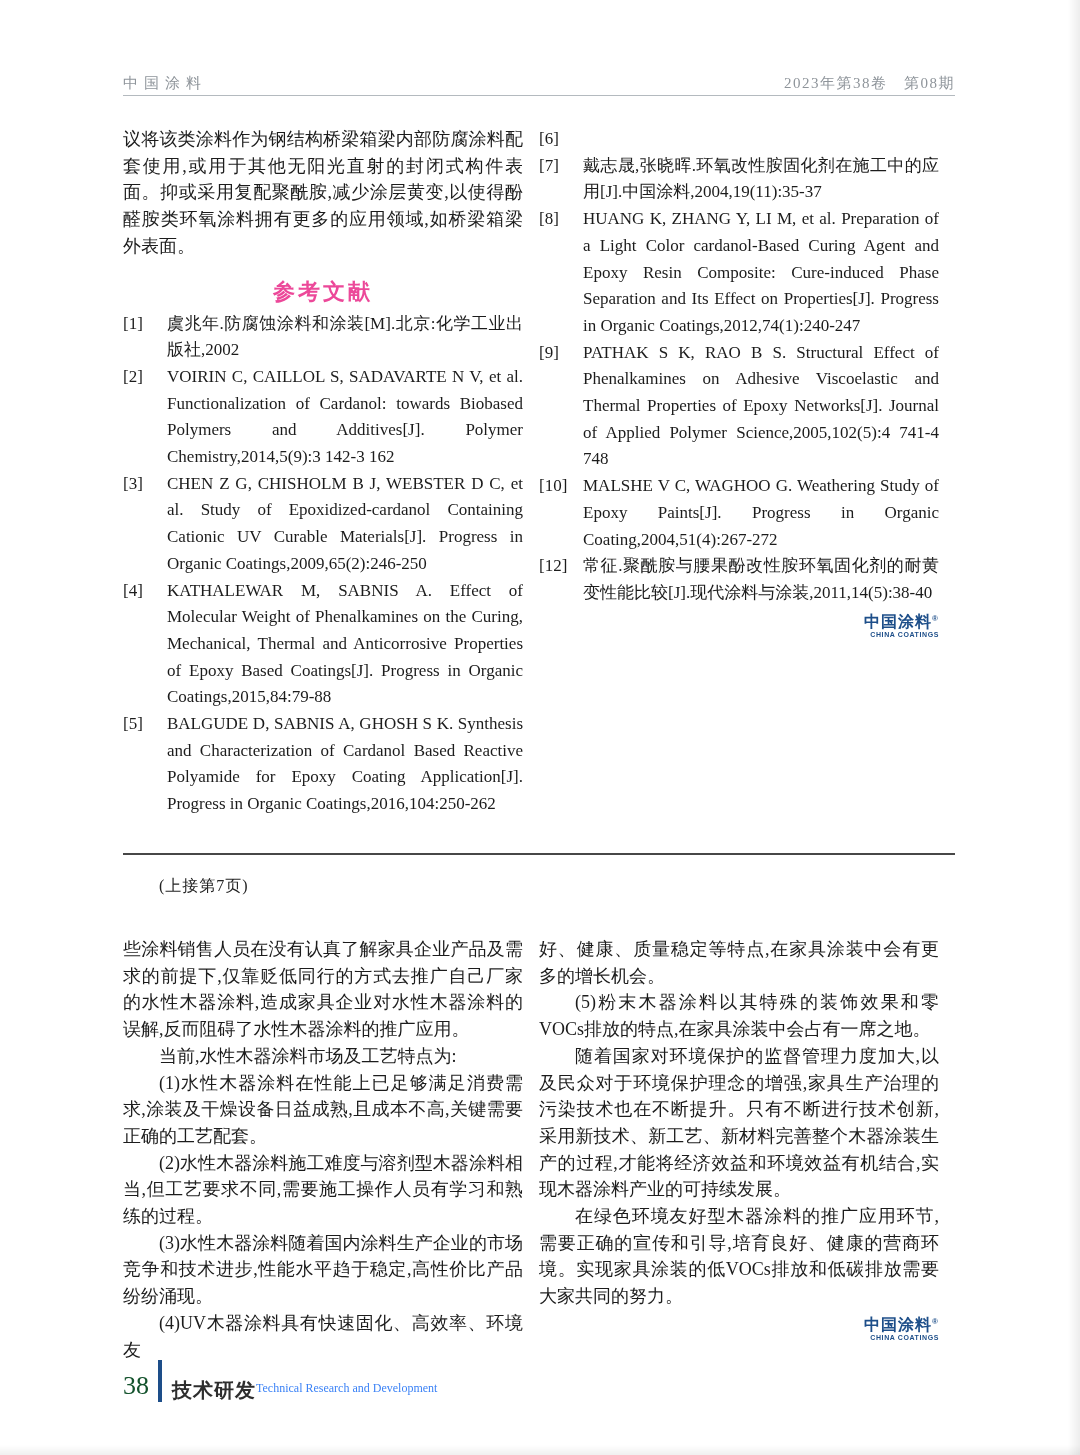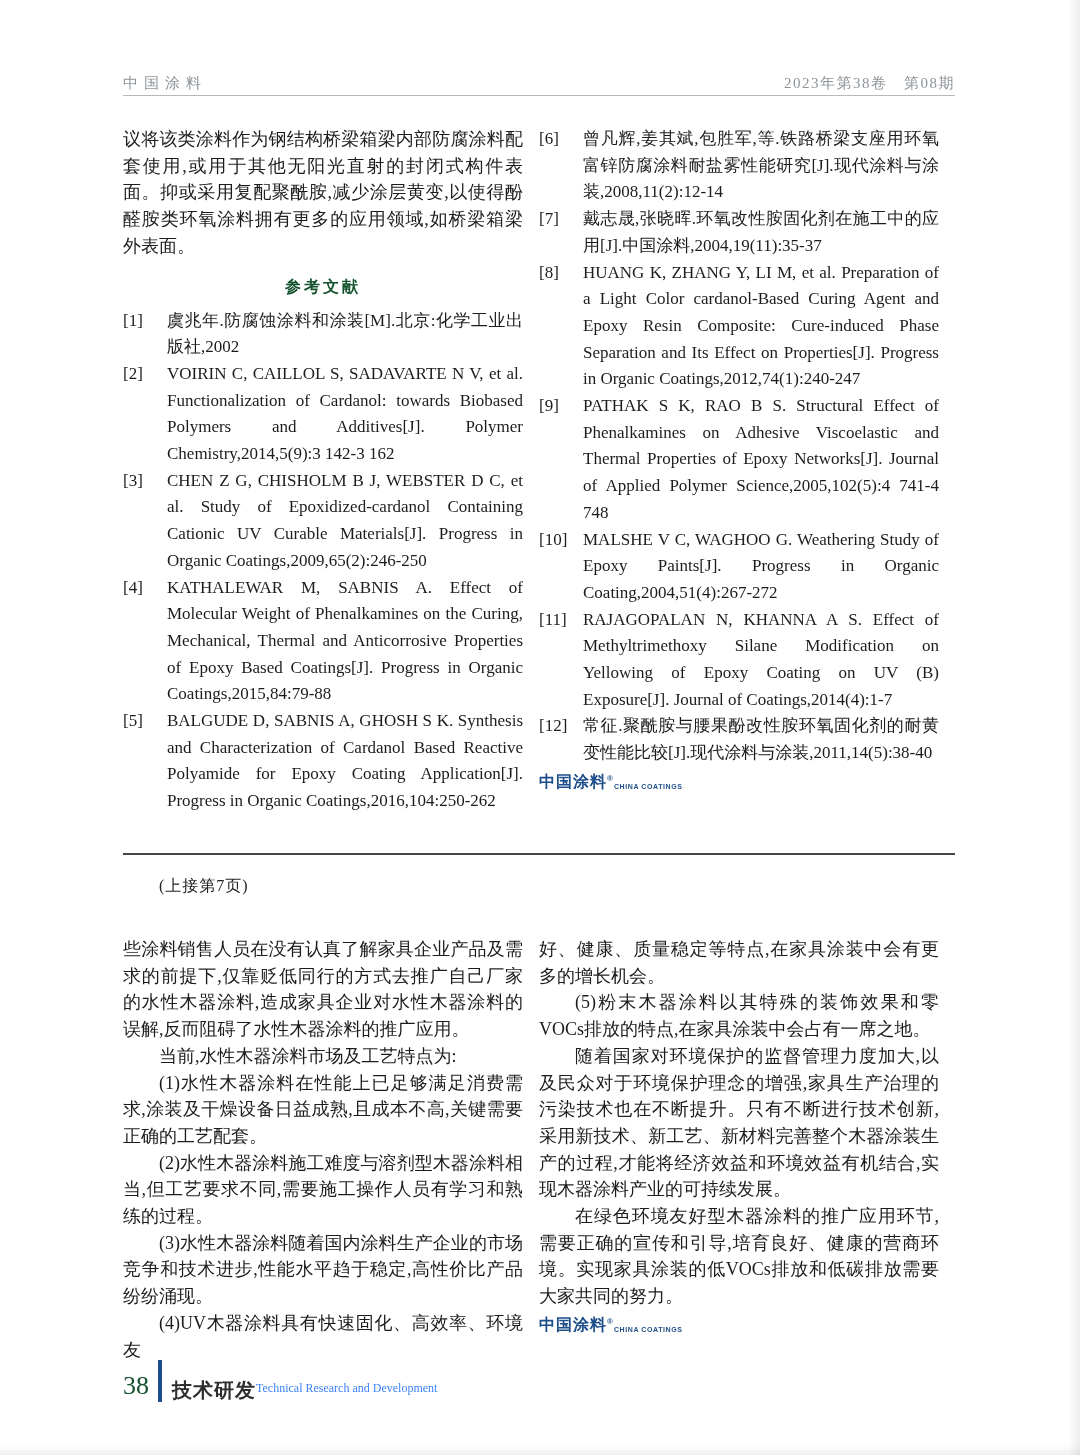--- a/index.html
+++ b/index.html
@@ -41,31 +41,31 @@
   
   .cn-text {
     margin: 0; font-size: 18px; line-height: 26.7px;
     text-align: justify; text-justify: inter-character;
     text-indent: 2em;
   }
   .no-indent { text-indent: 0; }
 
   
   .ref-heading {
-    margin: 17px 0 10px; font-size: 16px; font-weight: bold;
-    text-align: center; letter-spacing: 3px; color: #14532d;
+    margin: 17px 0 4px; font-size: 22px; font-weight: bold;
+    text-align: center; letter-spacing: 3px; color: #ec4899;
   }
   .ref-item { display: flex; font-size: 17px; line-height: 26.7px; }
   .ref-label { width: 44px; flex-shrink: 0; }
   .ref-text { flex: 1; text-align: justify; text-justify: inter-word; }
 
   
   .logo {
     margin-top: 6px;
-    display: flex; align-items: flex-end;
+    display: flex; flex-direction: column; align-items: flex-end;
     color: #1d4e89;
     font-family: "Liberation Sans", "DejaVu Sans", sans-serif;
   }
   .logo-cn { font-size: 16px; font-weight: bold; letter-spacing: 1px; line-height: 1.1; }
   .logo-mark { font-size: 8px; vertical-align: super; }
   .logo-en { font-size: 7px; font-weight: bold; letter-spacing: 0.6px; margin-top: 1px; }
 
   
   .divider {
     position: absolute; left: 123px; top: 853px; width: 832px;
@@ -125,41 +125,36 @@
     </div>
     <div class="ref-item">
       <span class="ref-label">[5]</span>
       <span class="ref-text">BALGUDE D, SABNIS A, GHOSH S K. Synthesis and Characterization of Cardanol Based Reactive Polyamide for Epoxy Coating Application[J]. Progress in Organic Coatings,2016,104:250-262</span>
     </div>
   </div>
 
   <div class="col">
     <div class="ref-item">
       <span class="ref-label">[6]</span>
-      <span class="ref-text">曾凡辉,姜其斌,包胜军,等.铁路桥梁支座用环氧富锌防腐涂料耐盐雾性能研究[J].现代涂料与涂装,2008,11(2):12-14</span>
     </div>
     <div class="ref-item">
       <span class="ref-label">[7]</span>
       <span class="ref-text">戴志晟,张晓晖.环氧改性胺固化剂在施工中的应用[J].中国涂料,2004,19(11):35-37</span>
     </div>
     <div class="ref-item">
       <span class="ref-label">[8]</span>
       <span class="ref-text">HUANG K, ZHANG Y, LI M, et al. Preparation of a Light Color cardanol-Based Curing Agent and Epoxy Resin Composite: Cure-induced Phase Separation and Its Effect on Properties[J]. Progress in Organic Coatings,2012,74(1):240-247</span>
     </div>
     <div class="ref-item">
       <span class="ref-label">[9]</span>
       <span class="ref-text">PATHAK S K, RAO B S. Structural Effect of Phenalkamines on Adhesive Viscoelastic and Thermal Properties of Epoxy Networks[J]. Journal of Applied Polymer Science,2005,102(5):4 741-4 748</span>
     </div>
     <div class="ref-item">
       <span class="ref-label">[10]</span>
       <span class="ref-text">MALSHE V C, WAGHOO G. Weathering Study of Epoxy Paints[J]. Progress in Organic Coating,2004,51(4):267-272</span>
-    </div>
-    <div class="ref-item">
-      <span class="ref-label">[11]</span>
-      <span class="ref-text">RAJAGOPALAN N, KHANNA A S. Effect of Methyltrimethoxy Silane Modification on Yellowing of Epoxy Coating on UV (B) Exposure[J]. Journal of Coatings,2014(4):1-7</span>
     </div>
     <div class="ref-item">
       <span class="ref-label">[12]</span>
       <span class="ref-text">常征.聚酰胺与腰果酚改性胺环氧固化剂的耐黄变性能比较[J].现代涂料与涂装,2011,14(5):38-40</span>
     </div>
 
     <div class="logo">
       <div class="logo-cn"><span>中国涂料</span><span class="logo-mark">®</span></div>
       <div class="logo-en">CHINA COATINGS</div>
     </div>

